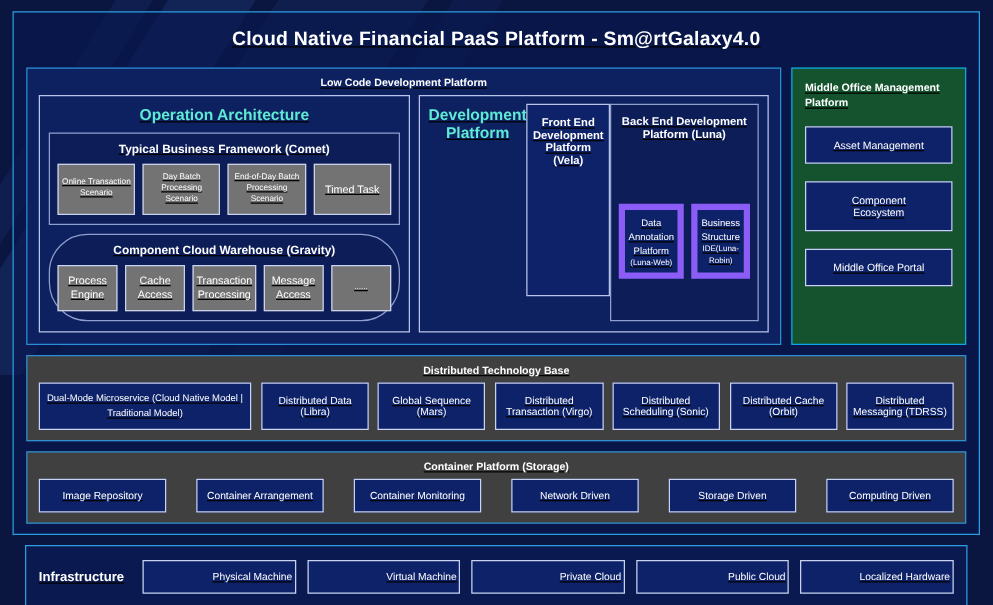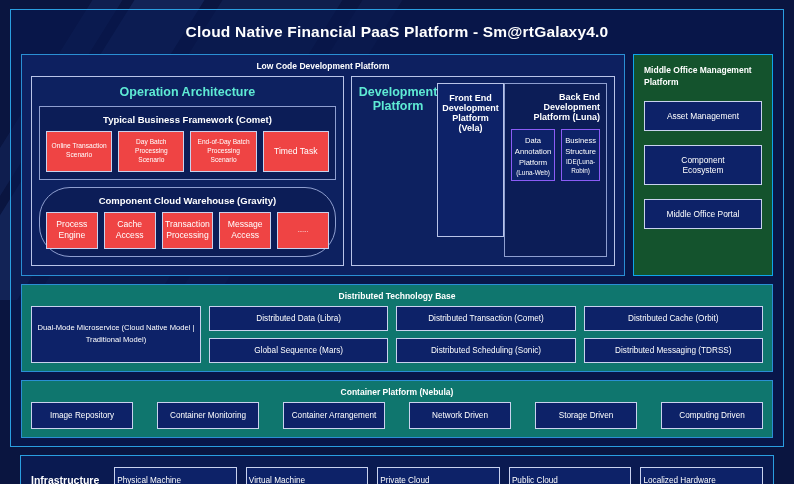--- a/index.html
+++ b/index.html
@@ -37,20 +37,21 @@
   .stripes i.s3 { left: 160px; width: 120px; background: rgba(70,120,215,0.09);}
   .stripes i.s4 { left: 300px; width: 40px; background: rgba(70,120,215,0.07);}
 
   .page {
     position: relative;
     z-index: 2;
     width: 794px;
     height: 385px;
     box-sizing: border-box;
     padding: 9px 10px 0 10px;
+    text-decoration: underline;
   }
 
   
   .main-frame {
     box-sizing: border-box;
     border: 1px solid #2a9ee0;
     background: rgba(8,24,80,0.55);
     padding: 0 0 8px 0;
   }
   .title-bar {
@@ -124,21 +125,21 @@
     padding: 2px 0 6px 0;
   }
   .chips {
     display: flex;
     gap: 6px;
   }
   .chip {
     box-sizing: border-box;
     flex: 1 1 0;
     border: 1px solid #c9d2ee;
-    background: #ef4444;
+    background: #737373;
     color: #ffffff;
     font-size: 6.6px;
     line-height: 1.35;
     text-align: center;
     padding: 6px 2px;
     min-height: 25px;
     display: flex;
     align-items: center;
     justify-content: center;
   }
@@ -156,37 +157,38 @@
     padding: 9px 4px;
     margin-bottom: 20px;
   }
   .dev-group {
     box-sizing: border-box;
     border: 1px solid #8f9fd0;
     background: #0c1d57;
     padding: 5px 6px 7px 6px;
   }
   .dev-group-title {
-    text-align: right;
+    text-align: center;
     color: #ffffff;
     font-size: 9px;
     font-weight: bold;
-    padding: 3px 0 7px 0;
+    padding: 3px 0 19px 0;
   }
   .dev-chip {
     box-sizing: border-box;
     flex: 1 1 0;
-    border: 1px solid #8b5cf6;
+    border: 5px solid #8b5cf6;
     background: #0d2268;
     color: #ffffff;
     font-size: 7.6px;
     line-height: 1.45;
     text-align: center;
     padding: 5px 3px 3px 3px;
     min-height: 40px;
+    margin-top: 32px;
   }
   .dev-chip .sub { font-size: 6.4px; display:block; }
 
   
   .mid-office {
     flex: 0 0 140px;
     box-sizing: border-box;
     border: 1px solid #0ea5e9;
     background: #14532d;
     padding: 9px 10px 10px 10px;
@@ -208,21 +210,21 @@
     padding: 9px 19px;
     margin-bottom: 14px;
   }
   .mid-item:last-child { margin-bottom: 16px; }
 
   
   .band {
     margin: 8px 10px 0 10px;
     box-sizing: border-box;
     border: 1px solid #2a8fd4;
-    background: #0f766e;
+    background: #404040;
     padding: 0 0 8px 0;
   }
   .band-body {
     display: flex;
     gap: 8px;
     padding: 0 9px;
     align-items: stretch;
   }
   .dual {
     flex: 0 0 170px;
@@ -234,21 +236,21 @@
     line-height: 1.6;
     text-align: center;
     padding: 6px 5px;
     display: flex;
     align-items: center;
     justify-content: center;
   }
   .dtb-col {
     flex: 1 1 0;
     display: flex;
-    flex-direction: column;
+    flex-direction: row;
     gap: 7px;
   }
   .dtb-item {
     box-sizing: border-box;
     border: 1px solid #c9d2ee;
     background: #0d2268;
     color: #ffffff;
     font-size: 8.2px;
     text-align: center;
     padding: 7px 2px;
@@ -293,21 +295,21 @@
     flex: 0 0 auto;
     padding-right: 6px;
   }
   .infra-item {
     box-sizing: border-box;
     flex: 1 1 0;
     border: 1px solid #c9d2ee;
     background: #0d2268;
     color: #ffffff;
     font-size: 8.2px;
-    text-align: left;
+    text-align: right;
     padding: 8px 2px;
   }
 </style>
 </head>
 <body>
 
 <div class="stripes">
   <i class="s1"></i>
     <i class="s2"></i>
     <i class="s3"></i>
@@ -386,36 +388,36 @@
 
     <div class="band">
       <div class="panel-title">Distributed Technology Base</div>
       <div class="band-body">
         <div class="dual">Dual-Mode Microservice (Cloud Native Model | Traditional Model)</div>
         <div class="dtb-col">
           <div class="dtb-item">Distributed Data (Libra)</div>
           <div class="dtb-item">Global Sequence (Mars)</div>
         </div>
         <div class="dtb-col">
-          <div class="dtb-item">Distributed Transaction (Comet)</div>
+          <div class="dtb-item">Distributed Transaction (Virgo)</div>
           <div class="dtb-item">Distributed Scheduling (Sonic)</div>
         </div>
         <div class="dtb-col">
           <div class="dtb-item">Distributed Cache (Orbit)</div>
           <div class="dtb-item">Distributed Messaging (TDRSS)</div>
         </div>
       </div>
     </div>
 
     <div class="band">
-      <div class="panel-title">Container Platform (Nebula)</div>
+      <div class="panel-title">Container Platform (Storage)</div>
       <div class="cp-body">
         <div class="cp-item">Image Repository</div>
+        <div class="cp-item">Container Arrangement</div>
         <div class="cp-item">Container Monitoring</div>
-        <div class="cp-item">Container Arrangement</div>
         <div class="cp-item">Network Driven</div>
         <div class="cp-item">Storage Driven</div>
         <div class="cp-item">Computing Driven</div>
       </div>
     </div>
 
   </div>
 
   <div class="infra">
     <div class="infra-label">Infrastructure</div>

